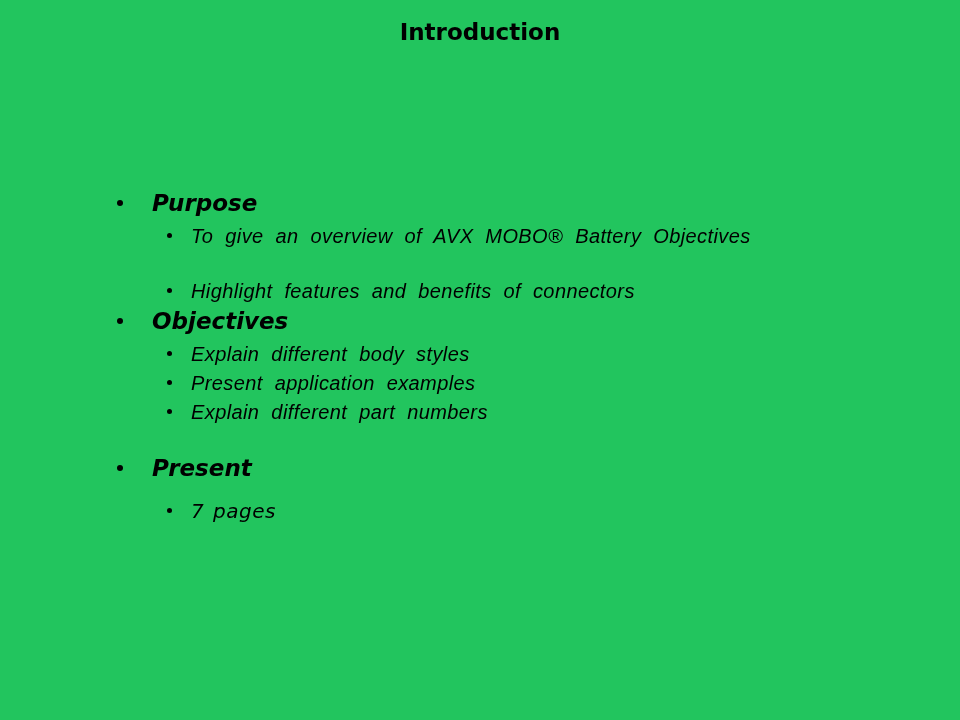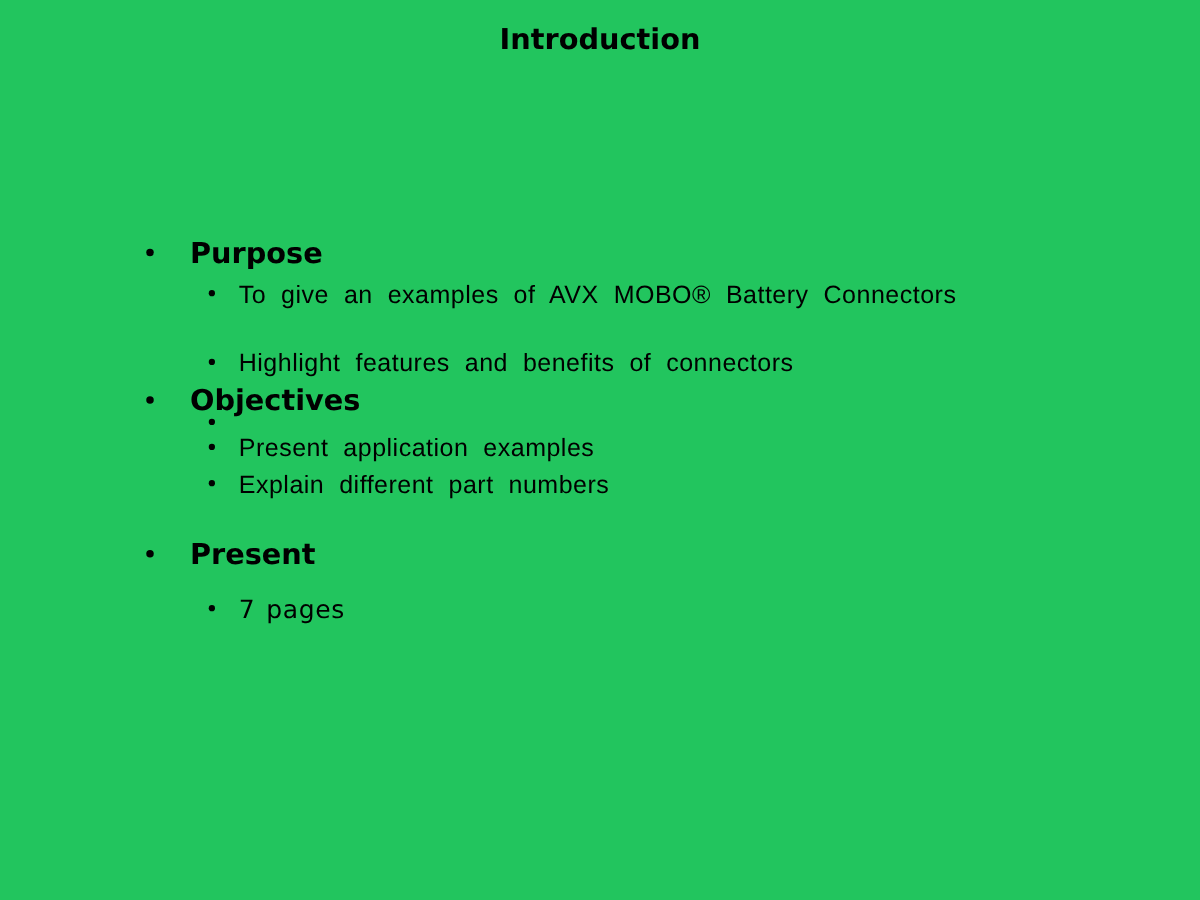--- a/index.html
+++ b/index.html
@@ -20,20 +20,21 @@
     padding-top: 19px;
     text-align: center;
     font-family: "DejaVu Sans", sans-serif;
     font-weight: bold;
     font-size: 23px;
     line-height: 27px;
     color: #000000;
   }
   .content {
     margin-top: 142px;
+    font-style: italic;
   }
   .section {
     margin-bottom: 26px;
   }
   .row {
     display: flex;
     align-items: baseline;
   }
   .heading-row {
     padding-left: 117px;
@@ -94,35 +95,36 @@
 
   <div class="content">
 
     <div class="section">
       <div class="row heading-row">
         <span class="bullet bullet-l1"></span>
         <span class="heading-text">Purpose</span>
       </div>
       <div class="row item-row">
         <span class="bullet bullet-l2"></span>
-        <span class="item-text">To give an examples of AVX MOBO® Battery Connectors</span>
+        <span class="item-text">To give an overview of AVX MOBO® Battery Objectives</span>
       </div>
     </div>
 
     <div class="section">
       <div class="row item-row">
         <span class="bullet bullet-l2"></span>
         <span class="item-text">Highlight features and benefits of connectors</span>
       </div>
       <div class="row heading-row">
         <span class="bullet bullet-l1"></span>
         <span class="heading-text">Objectives</span>
       </div>
       <div class="row item-row">
         <span class="bullet bullet-l2"></span>
+        <span class="item-text">Explain different body styles</span>
       </div>
       <div class="row item-row">
         <span class="bullet bullet-l2"></span>
         <span class="item-text">Present application examples</span>
       </div>
       <div class="row item-row">
         <span class="bullet bullet-l2"></span>
         <span class="item-text">Explain different part numbers</span>
       </div>
     </div>

